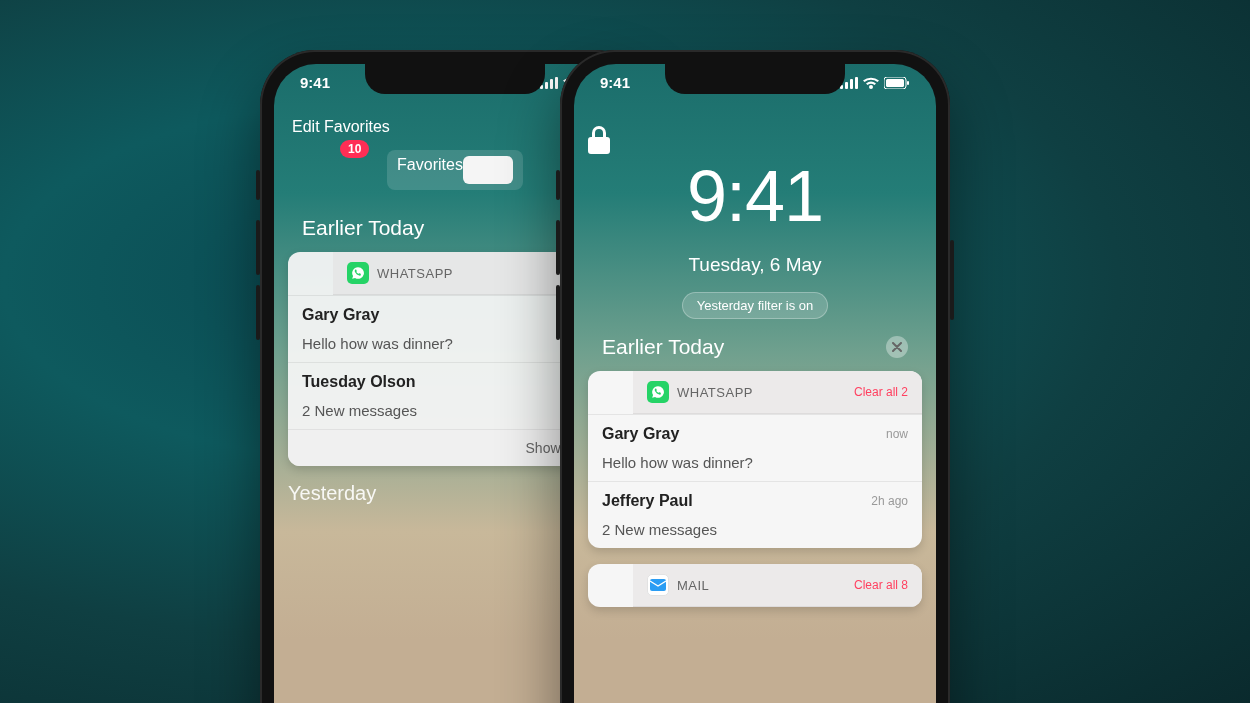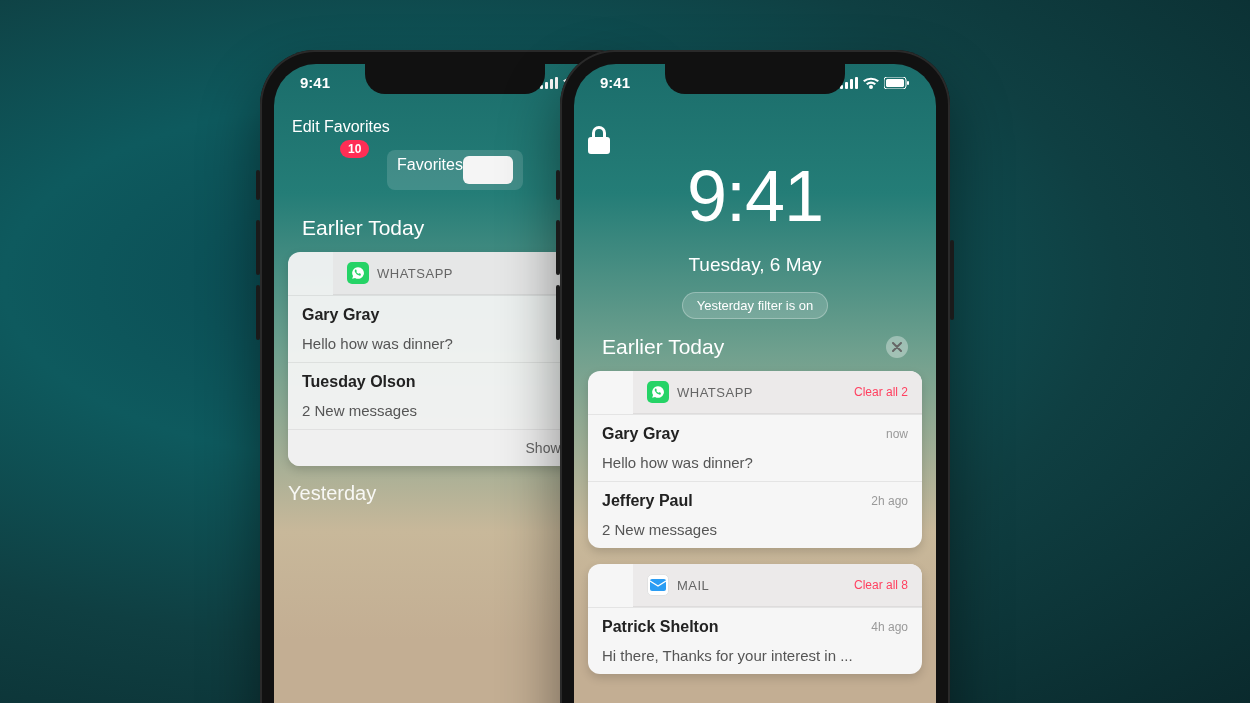--- a/index.html
+++ b/index.html
@@ -296,26 +296,19 @@
           <div class="card-hdr">
             <span class="app-ico ico-mail">
               <svg width="16" height="12" viewBox="0 0 16 12">
                   <rect x="0" y="0" width="16" height="12" rx="2" fill="#2a9df4"></rect>
                   <path d="M0 2l8 5 8-5" stroke="#fff" stroke-width="1.3" fill="none"></path>
                 </svg>
             </span>
             <span class="app-name">MAIL</span>
             <span class="action">Clear all 8</span>
           </div>
-          <div class="row">
-            <div class="line1">
-              <span class="sender">Patrick Shelton</span>
-              <span class="time">4h ago</span>
-            </div>
-            <div class="msg">Hi there, Thanks for your interest in ...</div>
-          </div>
         </div>
 
       </div>
     </div>
   </div>
 
 </div>
 
 </body></html>

